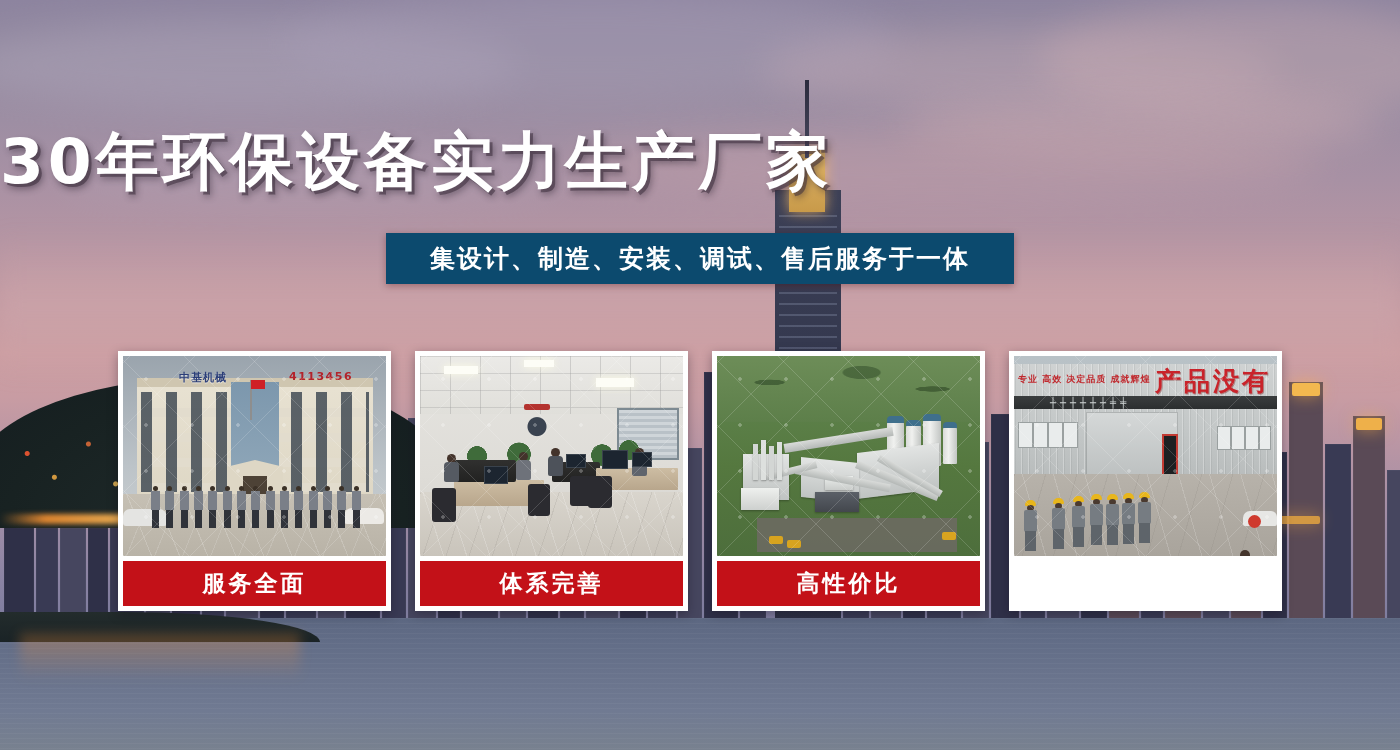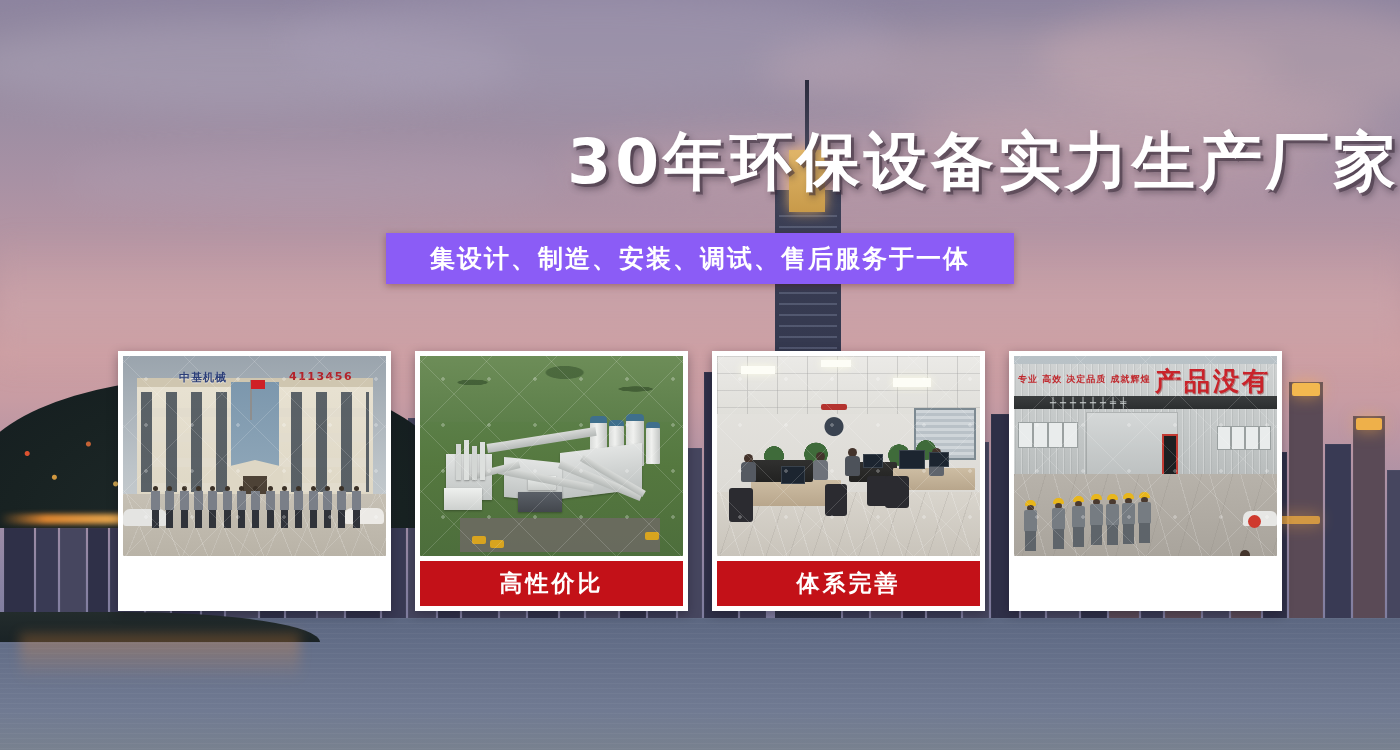--- a/index.html
+++ b/index.html
@@ -228,41 +228,41 @@
     width: 280px; height: 46px;
     background: linear-gradient(to bottom, rgba(255,150,60,.30), rgba(255,150,60,0));
     filter: blur(6px);
   }
 
   
   .headline {
     position: absolute;
     left: 0; right: 0;
     top: 128px;
-    text-align: right;
+    text-align: left;
     font-size: 63px;
     font-weight: 900;
     letter-spacing: 4px;
     color: #ffffff;
     line-height: 1.08;
     text-shadow:
       3px 3px 0 rgba(60,45,60,.55),
       4px 5px 7px rgba(40,30,45,.45);
     white-space: nowrap;
   }
 
   
   .subbanner {
     position: absolute;
     left: 50%;
     transform: translateX(-50%);
     top: 233px;
     width: 628px;
     height: 51px;
-    background: #8b5cf6;
+    background: #0c4a6e;
     display: flex;
     align-items: center;
     justify-content: center;
     box-shadow: 0 2px 7px rgba(80,10,10,.35);
   }
   .subbanner span {
     color: #ffffff;
     font-size: 25px;
     font-weight: 700;
     letter-spacing: 2px;
@@ -717,20 +717,80 @@
             </div>
           <div class="p1-person">
               <i></i>
               <b></b>
               <s></s>
             </div>
         </div>
         <div class="mesh"></div>
         <div class="mesh-dots"></div>
       </div>
+      <div class="card-label">
+        <span>服务全面</span>
+      </div>
+    </div>
+
+    <div class="card">
+      <div class="card-photo">
+        <div class="p3-wall"></div>
+        <div class="p3-ceiling"></div>
+        <div class="p3-grid"></div>
+        <div class="p3-light" style="left:24px;  top:10px; width:34px; height:8px;"></div>
+        <div class="p3-light" style="left:176px; top:22px; width:38px; height:9px;"></div>
+        <div class="p3-light" style="left:104px; top:4px;  width:30px; height:7px;"></div>
+        <div class="p3-window"></div>
+        <div class="p3-logo"></div>
+        <div class="p3-floor"></div>
+        <div class="p3-floor-tex"></div>
+
+        <div class="p3-plant" style="left:46px;  top:88px; width:22px; height:22px;"></div>
+        <div class="p3-plant" style="left:86px;  top:84px; width:26px; height:26px;"></div>
+        <div class="p3-plant" style="left:170px; top:86px; width:24px; height:24px;"></div>
+        <div class="p3-plant" style="left:198px; top:82px; width:22px; height:22px;"></div>
+
+        <div class="p3-deskwood" style="left:34px; top:124px; width:90px; height:26px;"></div>
+        <div class="p3-desk" style="left:34px; top:104px; width:62px; height:22px;"></div>
+        <div class="p3-chair" style="left:12px; top:132px; width:24px; height:34px;"></div>
+        <div class="p3-chair" style="left:108px; top:128px; width:22px; height:32px;"></div>
+        <div class="p3-pers" style="left:24px; top:98px; width:15px; height:30px;">
+            <i></i>
+            <b style="background:#555a62;"></b>
+          </div>
+        <div class="p3-pers" style="left:96px; top:96px; width:15px; height:30px;">
+            <i></i>
+            <b style="background:#6e727a;"></b>
+          </div>
+        <div class="p3-mon" style="left:64px; top:110px; width:24px; height:18px;"></div>
+
+        <div class="p3-desk" style="left:132px; top:106px; width:48px; height:20px;"></div>
+        <div class="p3-chair" style="left:150px; top:120px; width:22px; height:30px;"></div>
+        <div class="p3-pers" style="left:128px; top:92px; width:15px; height:30px;">
+            <i></i>
+            <b style="background:#4d525a;"></b>
+          </div>
+        <div class="p3-mon" style="left:146px; top:98px; width:20px; height:14px;"></div>
+
+        <div class="p3-deskwood" style="left:176px; top:112px; width:82px; height:22px;"></div>
+        <div class="p3-chair" style="left:168px; top:120px; width:24px; height:32px;"></div>
+        <div class="p3-pers" style="left:212px; top:92px; width:15px; height:30px;">
+            <i></i>
+            <b style="background:#5f646c;"></b>
+          </div>
+        <div class="p3-mon" style="left:182px; top:94px; width:26px; height:19px;"></div>
+        <div class="p3-mon" style="left:212px; top:96px; width:20px; height:15px;"></div>
+
+        <div class="mesh"></div>
+        <div class="mesh-dots"></div>
+      </div>
+      <div class="card-label">
+        <span>体系完善</span>
+      </div>
     </div>
 
     <div class="card">
       <div class="card-photo">
         <div class="p2-green"></div>
         <div class="p2-far"></div>
         <div class="p2-far-tex"></div>
         <div class="p2-plant">
 
           <div class="p2-silo" style="left:148px; top:6px;  width:17px; height:44px;"></div>
@@ -762,77 +822,20 @@
         </div>
         <div class="p2-yard"></div>
         <div class="p2-dig" style="left:52px;  bottom:12px;"></div>
         <div class="p2-dig" style="left:70px;  bottom:8px;"></div>
         <div class="p2-dig" style="right:24px; bottom:16px;"></div>
         <div class="mesh"></div>
         <div class="mesh-dots"></div>
       </div>
       <div class="card-label">
         <span>高性价比</span>
-      </div>
-    </div>
-
-    <div class="card">
-      <div class="card-photo">
-        <div class="p3-wall"></div>
-        <div class="p3-ceiling"></div>
-        <div class="p3-grid"></div>
-        <div class="p3-light" style="left:24px;  top:10px; width:34px; height:8px;"></div>
-        <div class="p3-light" style="left:176px; top:22px; width:38px; height:9px;"></div>
-        <div class="p3-light" style="left:104px; top:4px;  width:30px; height:7px;"></div>
-        <div class="p3-window"></div>
-        <div class="p3-logo"></div>
-        <div class="p3-floor"></div>
-        <div class="p3-floor-tex"></div>
-
-        <div class="p3-plant" style="left:46px;  top:88px; width:22px; height:22px;"></div>
-        <div class="p3-plant" style="left:86px;  top:84px; width:26px; height:26px;"></div>
-        <div class="p3-plant" style="left:170px; top:86px; width:24px; height:24px;"></div>
-        <div class="p3-plant" style="left:198px; top:82px; width:22px; height:22px;"></div>
-
-        <div class="p3-deskwood" style="left:34px; top:124px; width:90px; height:26px;"></div>
-        <div class="p3-desk" style="left:34px; top:104px; width:62px; height:22px;"></div>
-        <div class="p3-chair" style="left:12px; top:132px; width:24px; height:34px;"></div>
-        <div class="p3-chair" style="left:108px; top:128px; width:22px; height:32px;"></div>
-        <div class="p3-pers" style="left:24px; top:98px; width:15px; height:30px;">
-            <i></i>
-            <b style="background:#555a62;"></b>
-          </div>
-        <div class="p3-pers" style="left:96px; top:96px; width:15px; height:30px;">
-            <i></i>
-            <b style="background:#6e727a;"></b>
-          </div>
-        <div class="p3-mon" style="left:64px; top:110px; width:24px; height:18px;"></div>
-
-        <div class="p3-desk" style="left:132px; top:106px; width:48px; height:20px;"></div>
-        <div class="p3-chair" style="left:150px; top:120px; width:22px; height:30px;"></div>
-        <div class="p3-pers" style="left:128px; top:92px; width:15px; height:30px;">
-            <i></i>
-            <b style="background:#4d525a;"></b>
-          </div>
-        <div class="p3-mon" style="left:146px; top:98px; width:20px; height:14px;"></div>
-
-        <div class="p3-deskwood" style="left:176px; top:112px; width:82px; height:22px;"></div>
-        <div class="p3-chair" style="left:168px; top:120px; width:24px; height:32px;"></div>
-        <div class="p3-pers" style="left:212px; top:92px; width:15px; height:30px;">
-            <i></i>
-            <b style="background:#5f646c;"></b>
-          </div>
-        <div class="p3-mon" style="left:182px; top:94px; width:26px; height:19px;"></div>
-        <div class="p3-mon" style="left:212px; top:96px; width:20px; height:15px;"></div>
-
-        <div class="mesh"></div>
-        <div class="mesh-dots"></div>
-      </div>
-      <div class="card-label">
-        <span>体系完善</span>
       </div>
     </div>
 
     <div class="card">
       <div class="card-photo">
         <div class="p4-sky"></div>
         <div class="p4-fac"></div>
         <div class="p4-ribs"></div>
         <div class="p4-red-big">产品没有</div>
         <div class="p4-red-small">专业  高效

